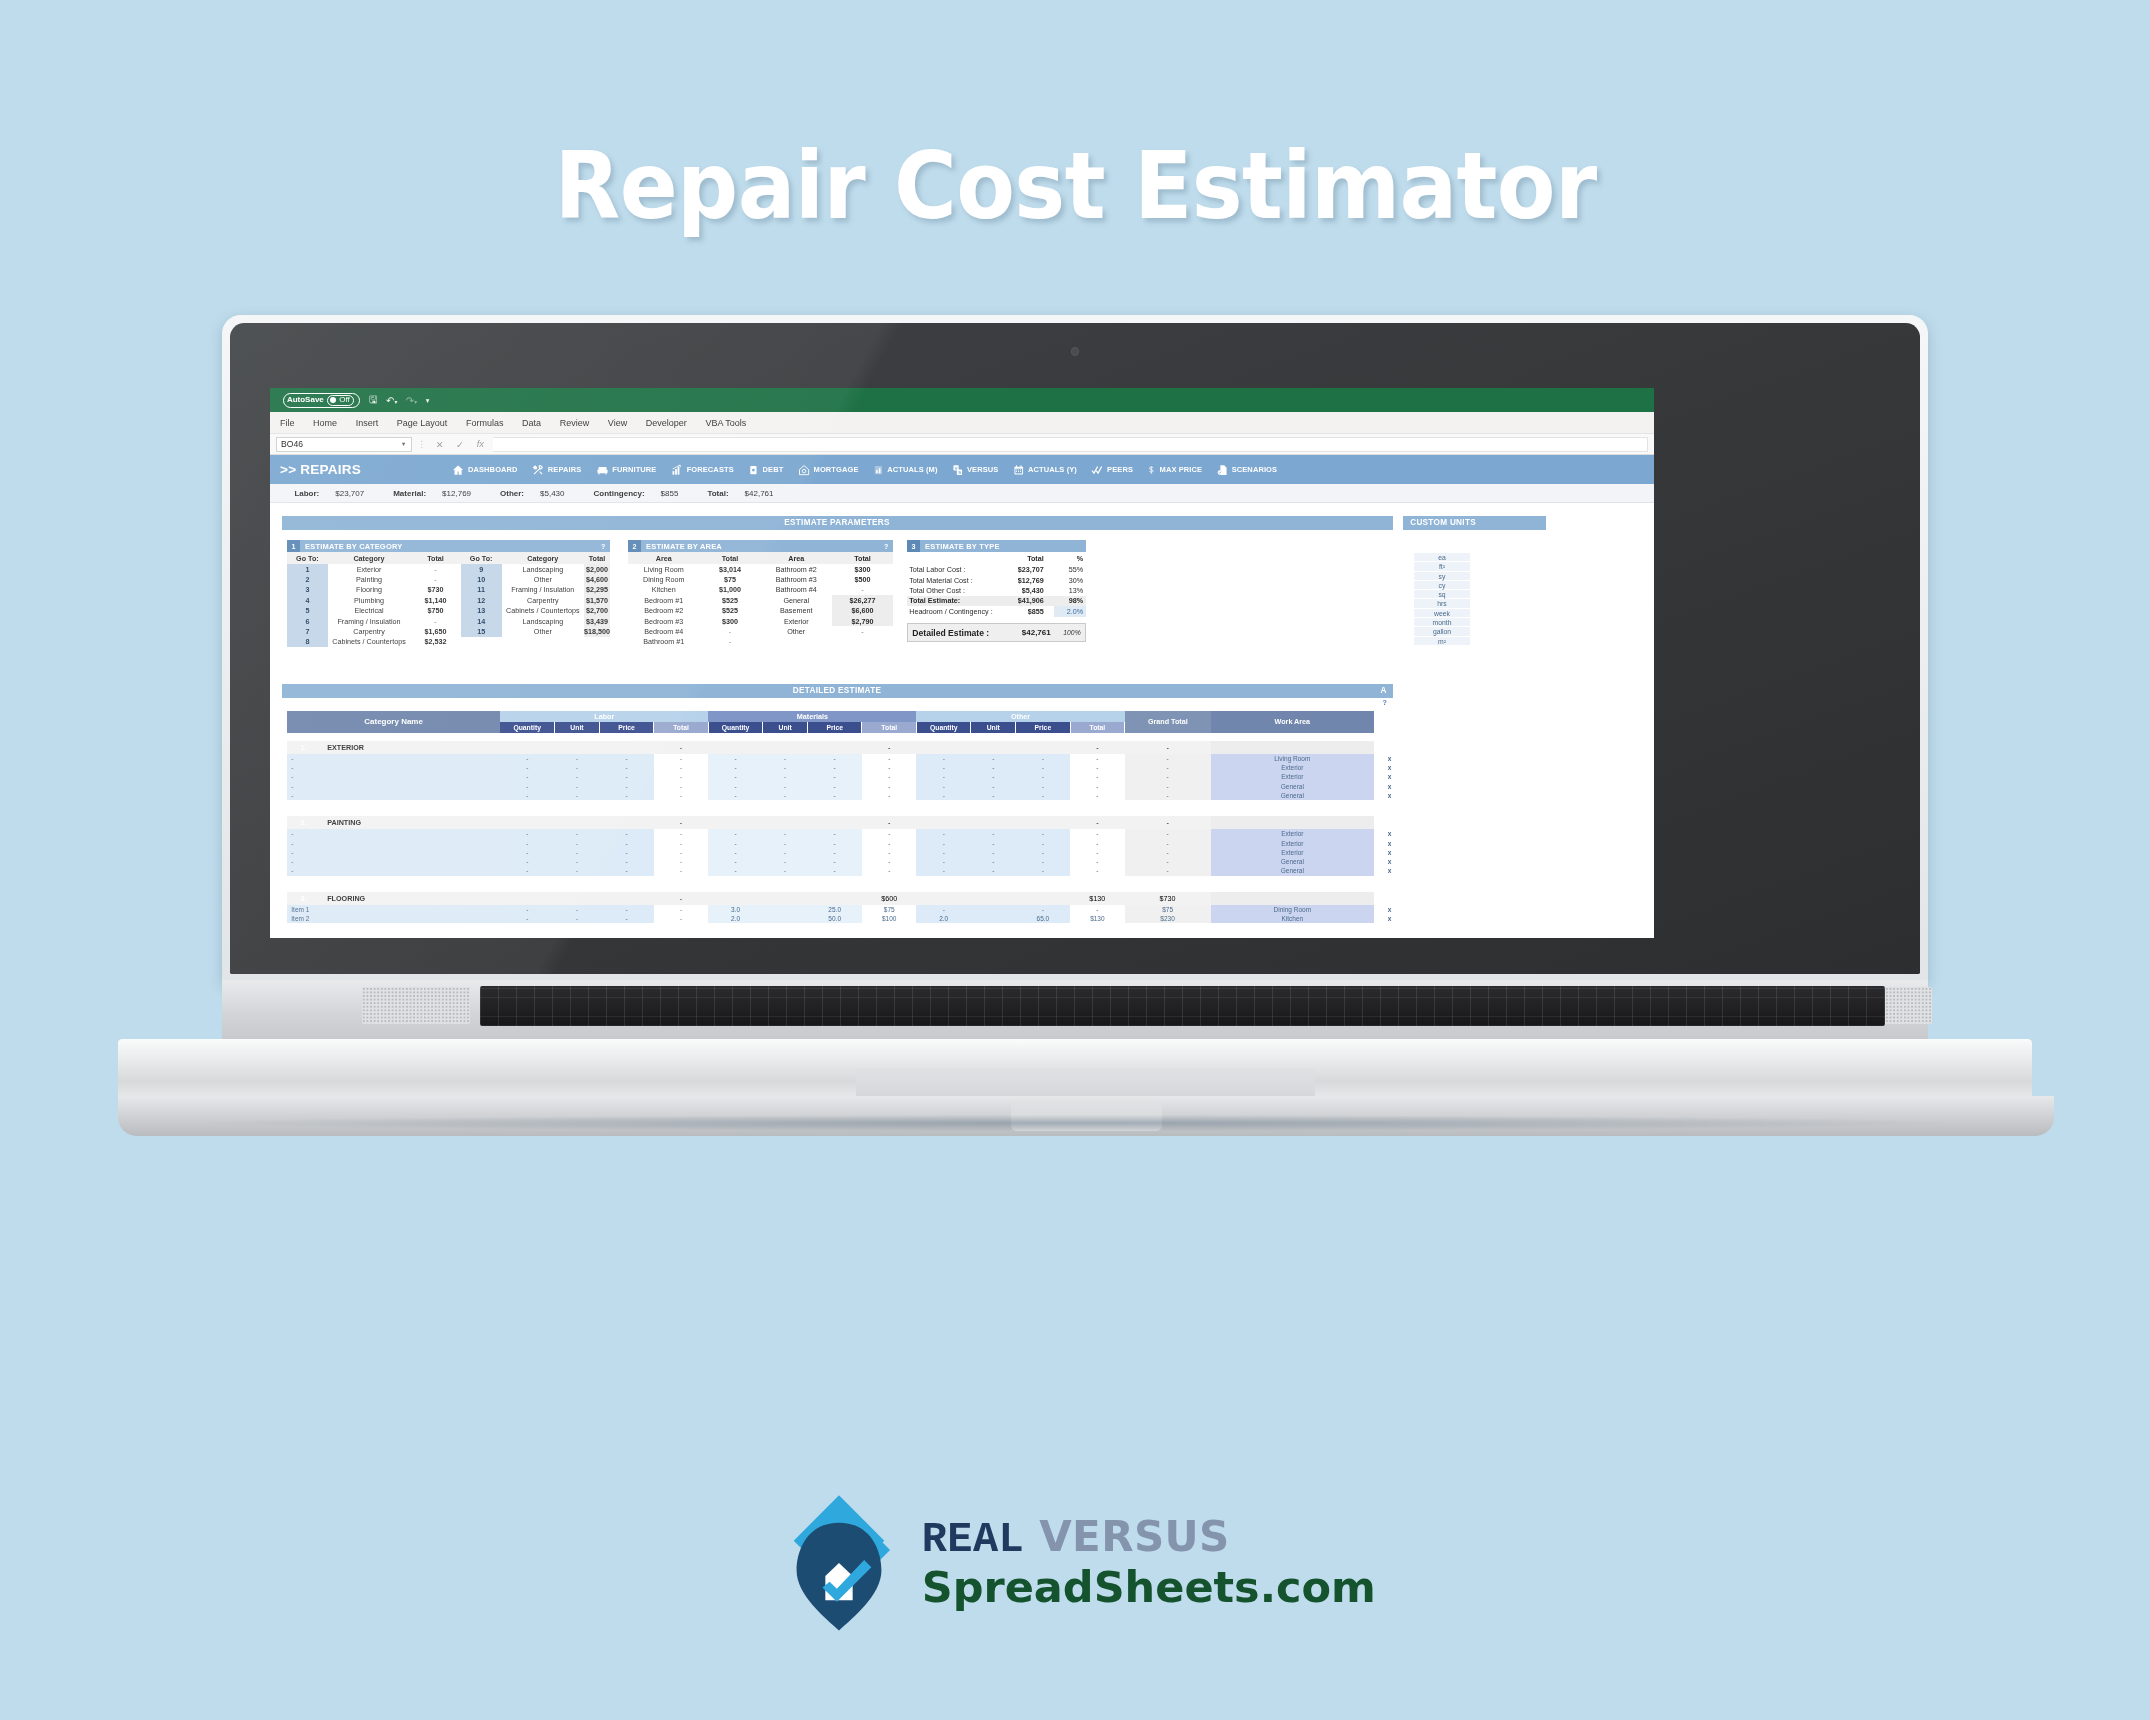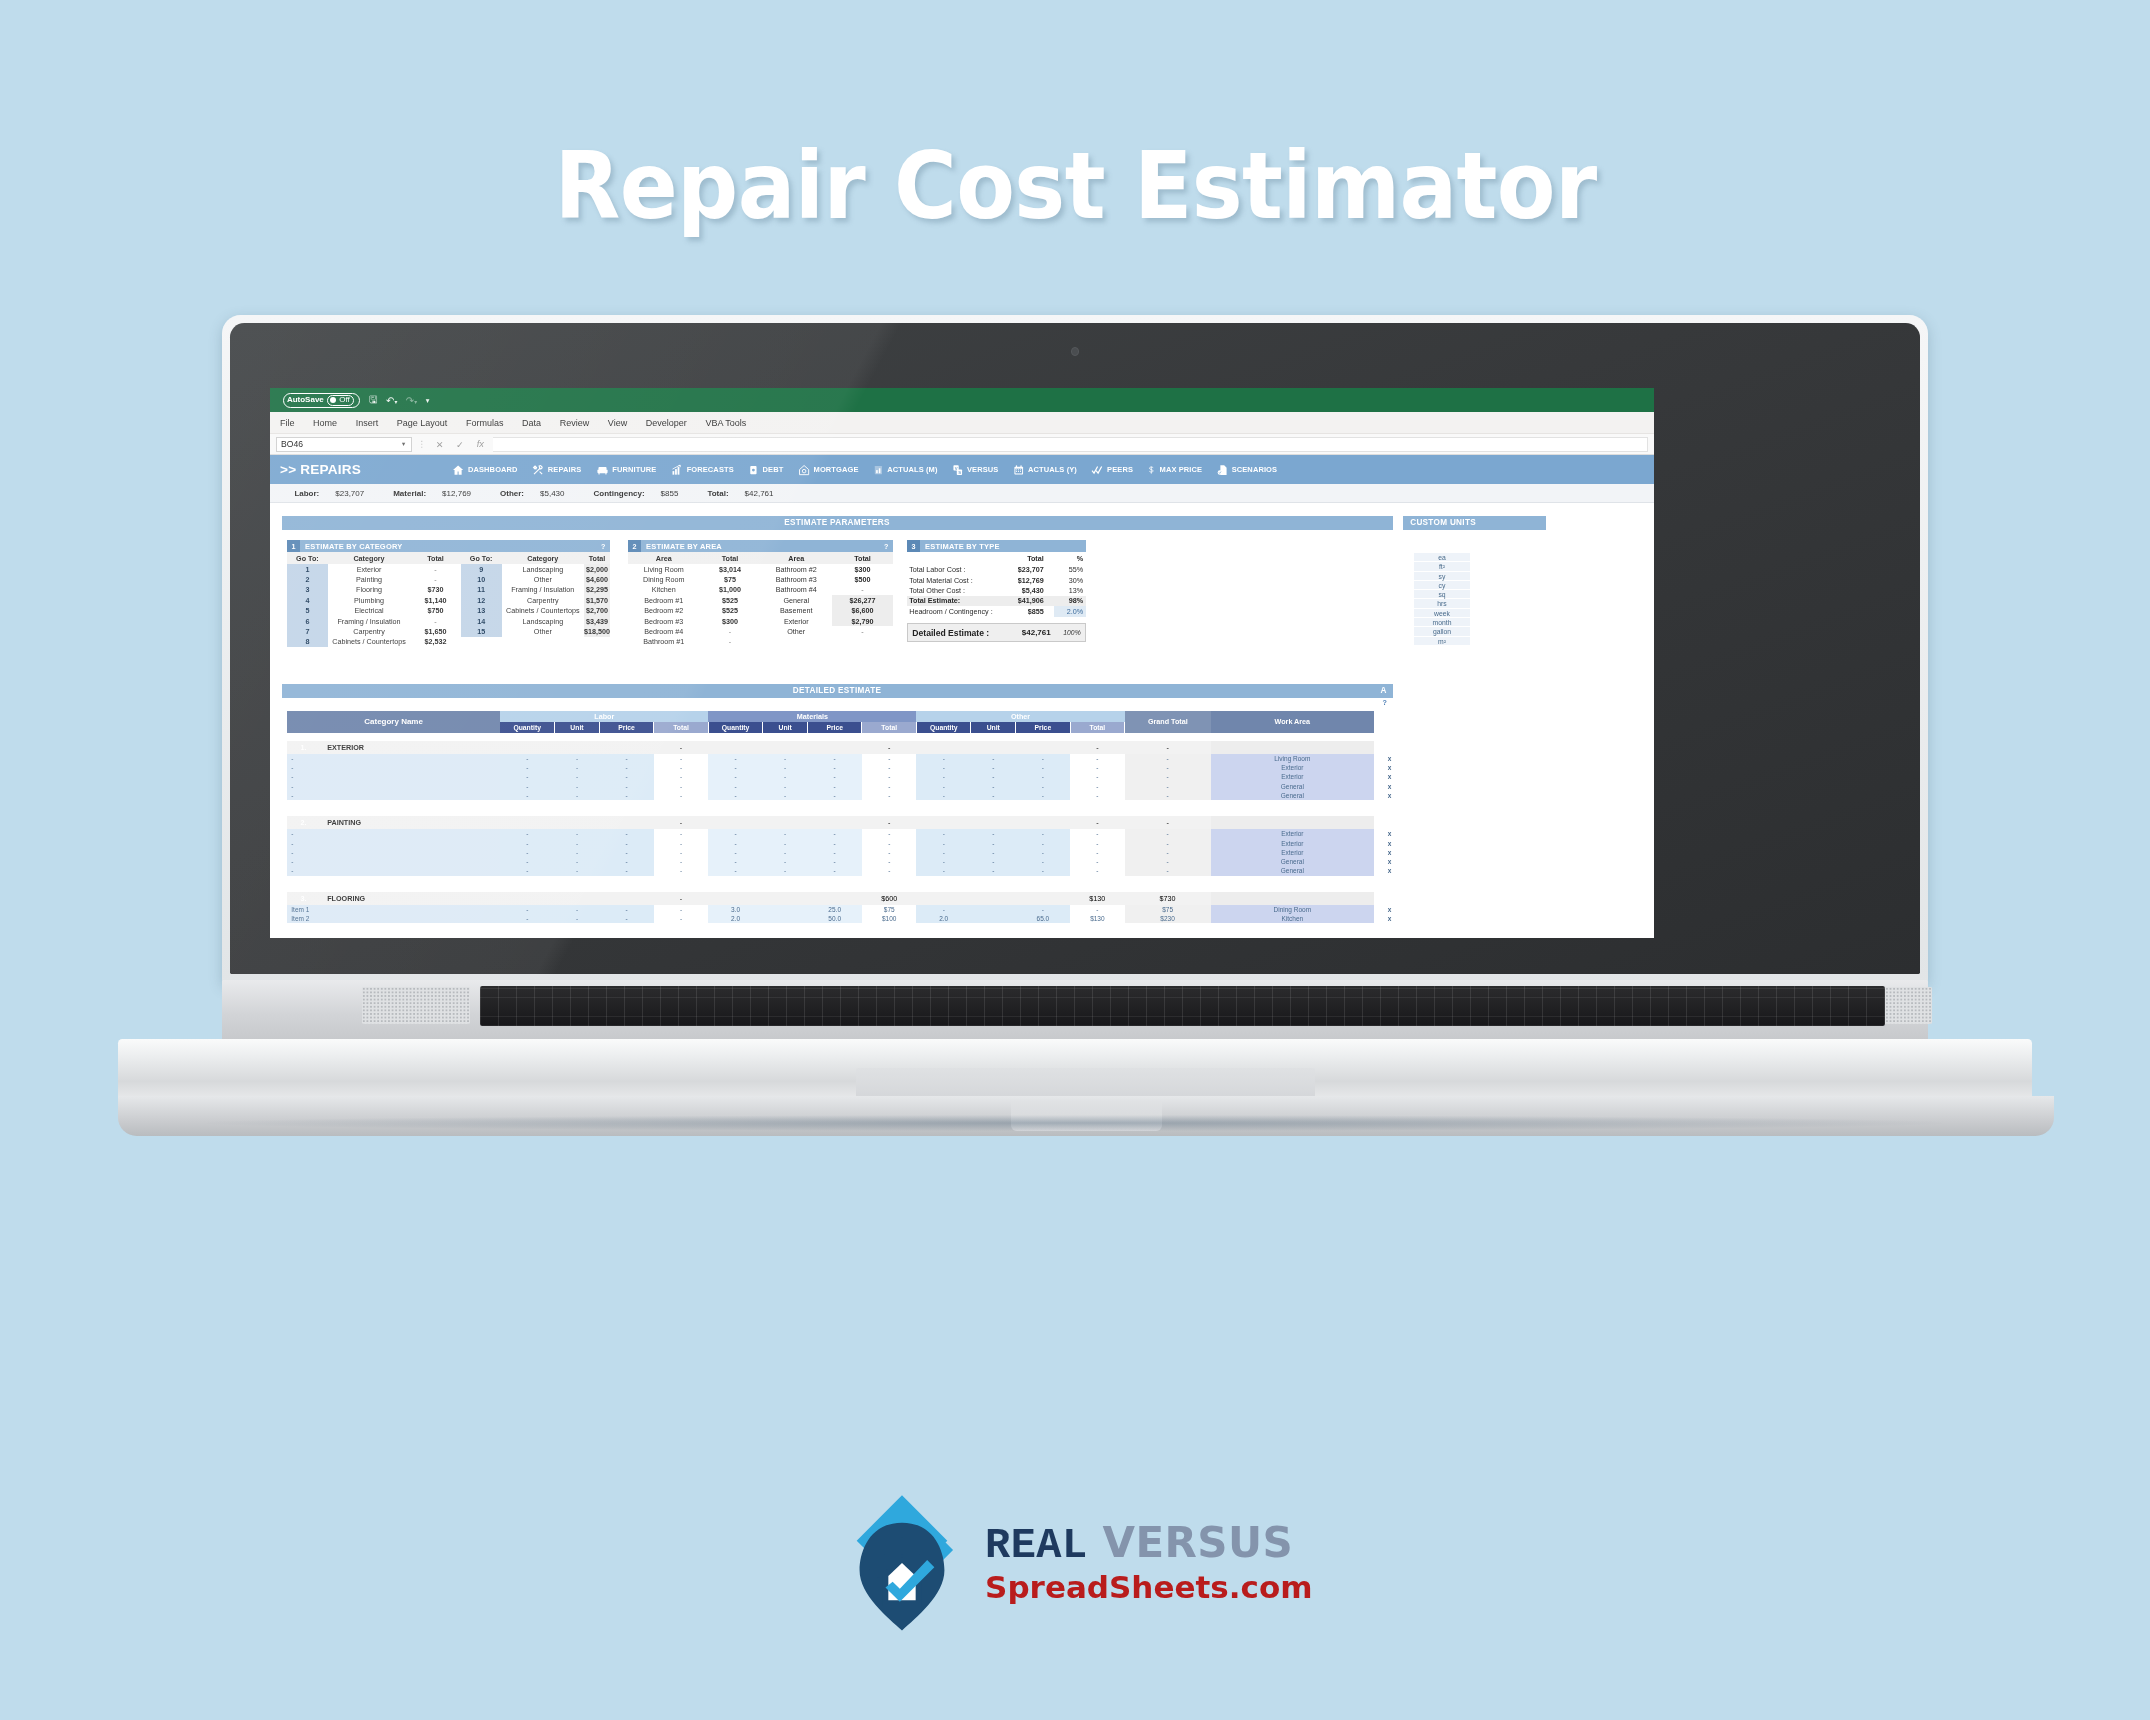--- a/index.html
+++ b/index.html
@@ -208,21 +208,21 @@
   .c-wa { background: #ccd5ef; color: #33425c; }
   .c-x { color: #4f7fb5; font-weight: bold; background: #fff; width: 18.6px; }
   .gap td { height: 8px; background: #fff; }
 
   
   #brand { position: absolute; left: 0; top: 1491px; width: 2151px; display: flex; align-items: center; justify-content: center; gap: 18.6px; }
   #brand-text { line-height: 1; }
   .brand-l1 { font-size: 42px; font-weight: bold; letter-spacing: 0.4px; font-family: "DejaVu Sans", sans-serif; }
   .brand-l1 .w1 { color: #1e3a5f; font-family: Liberation Mono, monospace; }
   .brand-l1 .w2 { color: #8494ac; }
-  .brand-l2 { font-size: 31px; font-weight: bold; color: #b91c1c; font-family: "DejaVu Sans", sans-serif; margin-top: 4.3px; }
+  .brand-l2 { font-size: 43px; font-weight: bold; color: #14532d; font-family: "DejaVu Sans", sans-serif; margin-top: 4.3px; }
 </style>
 </head>
 <body>
 
 <div id="hero-title">Repair Cost Estimator</div>
 
 <div id="laptop">
   <div id="laptop-lid">
     <div id="laptop-bezel">
       <div id="webcam"></div>

